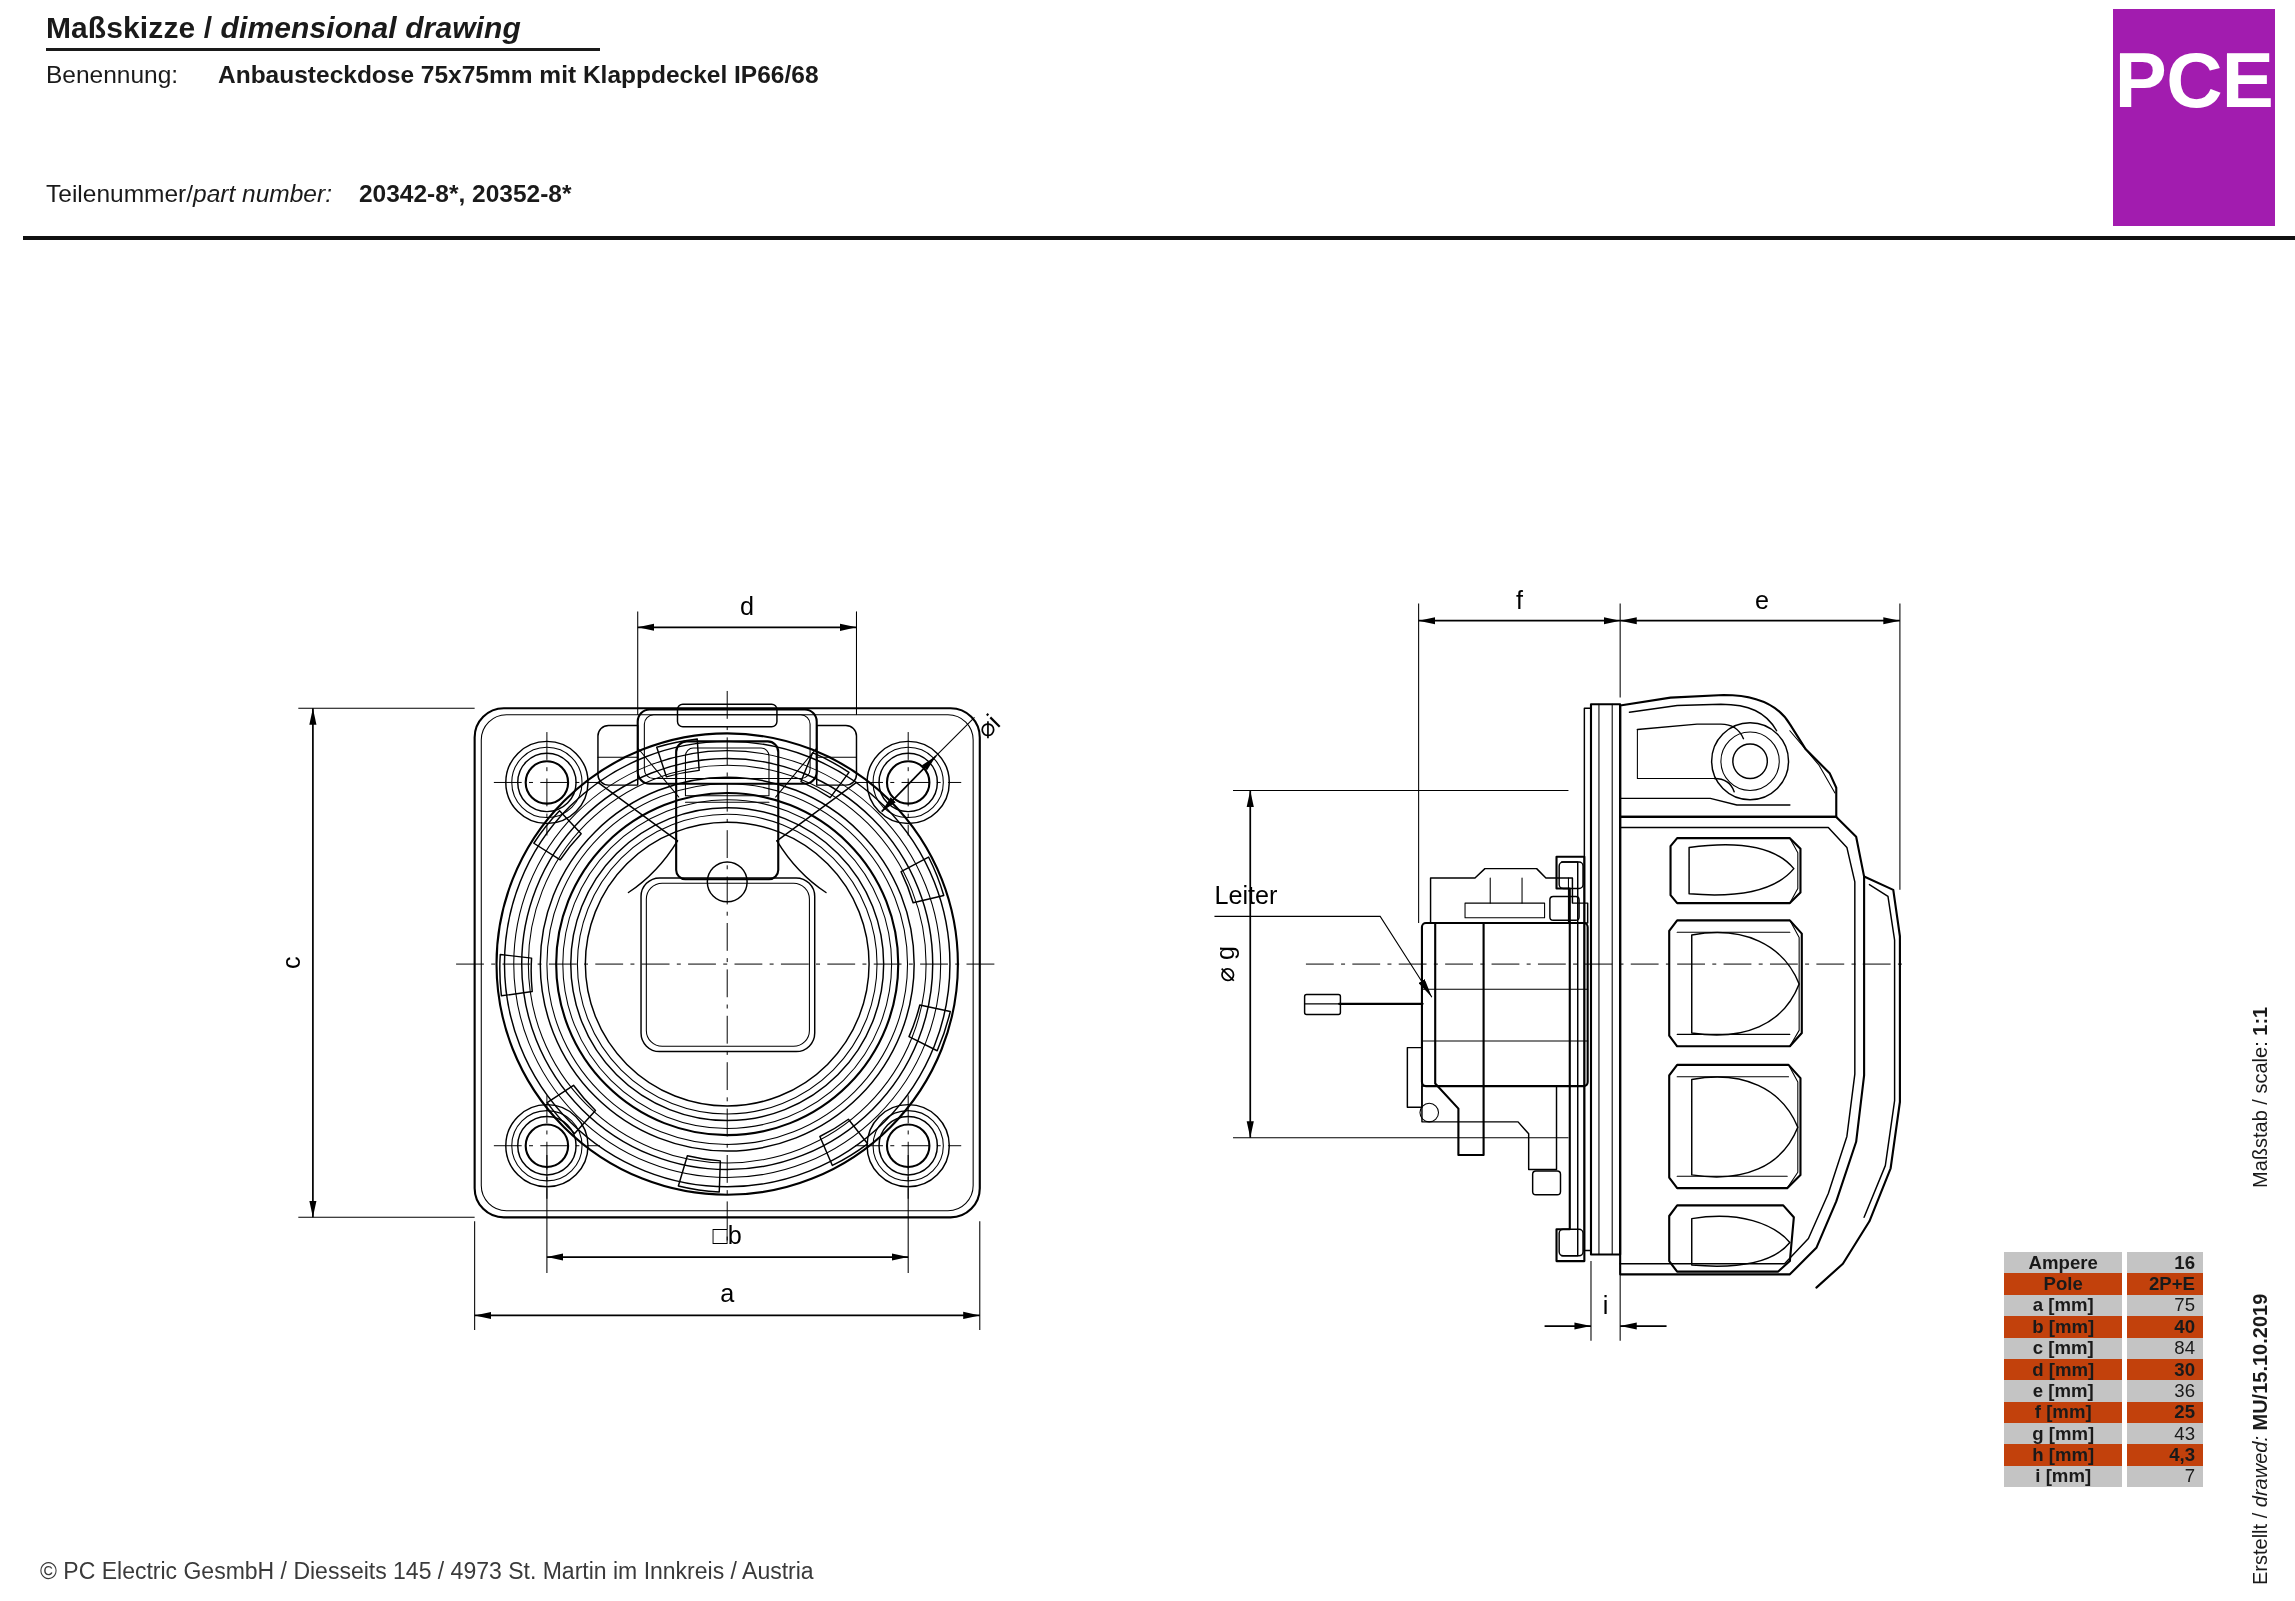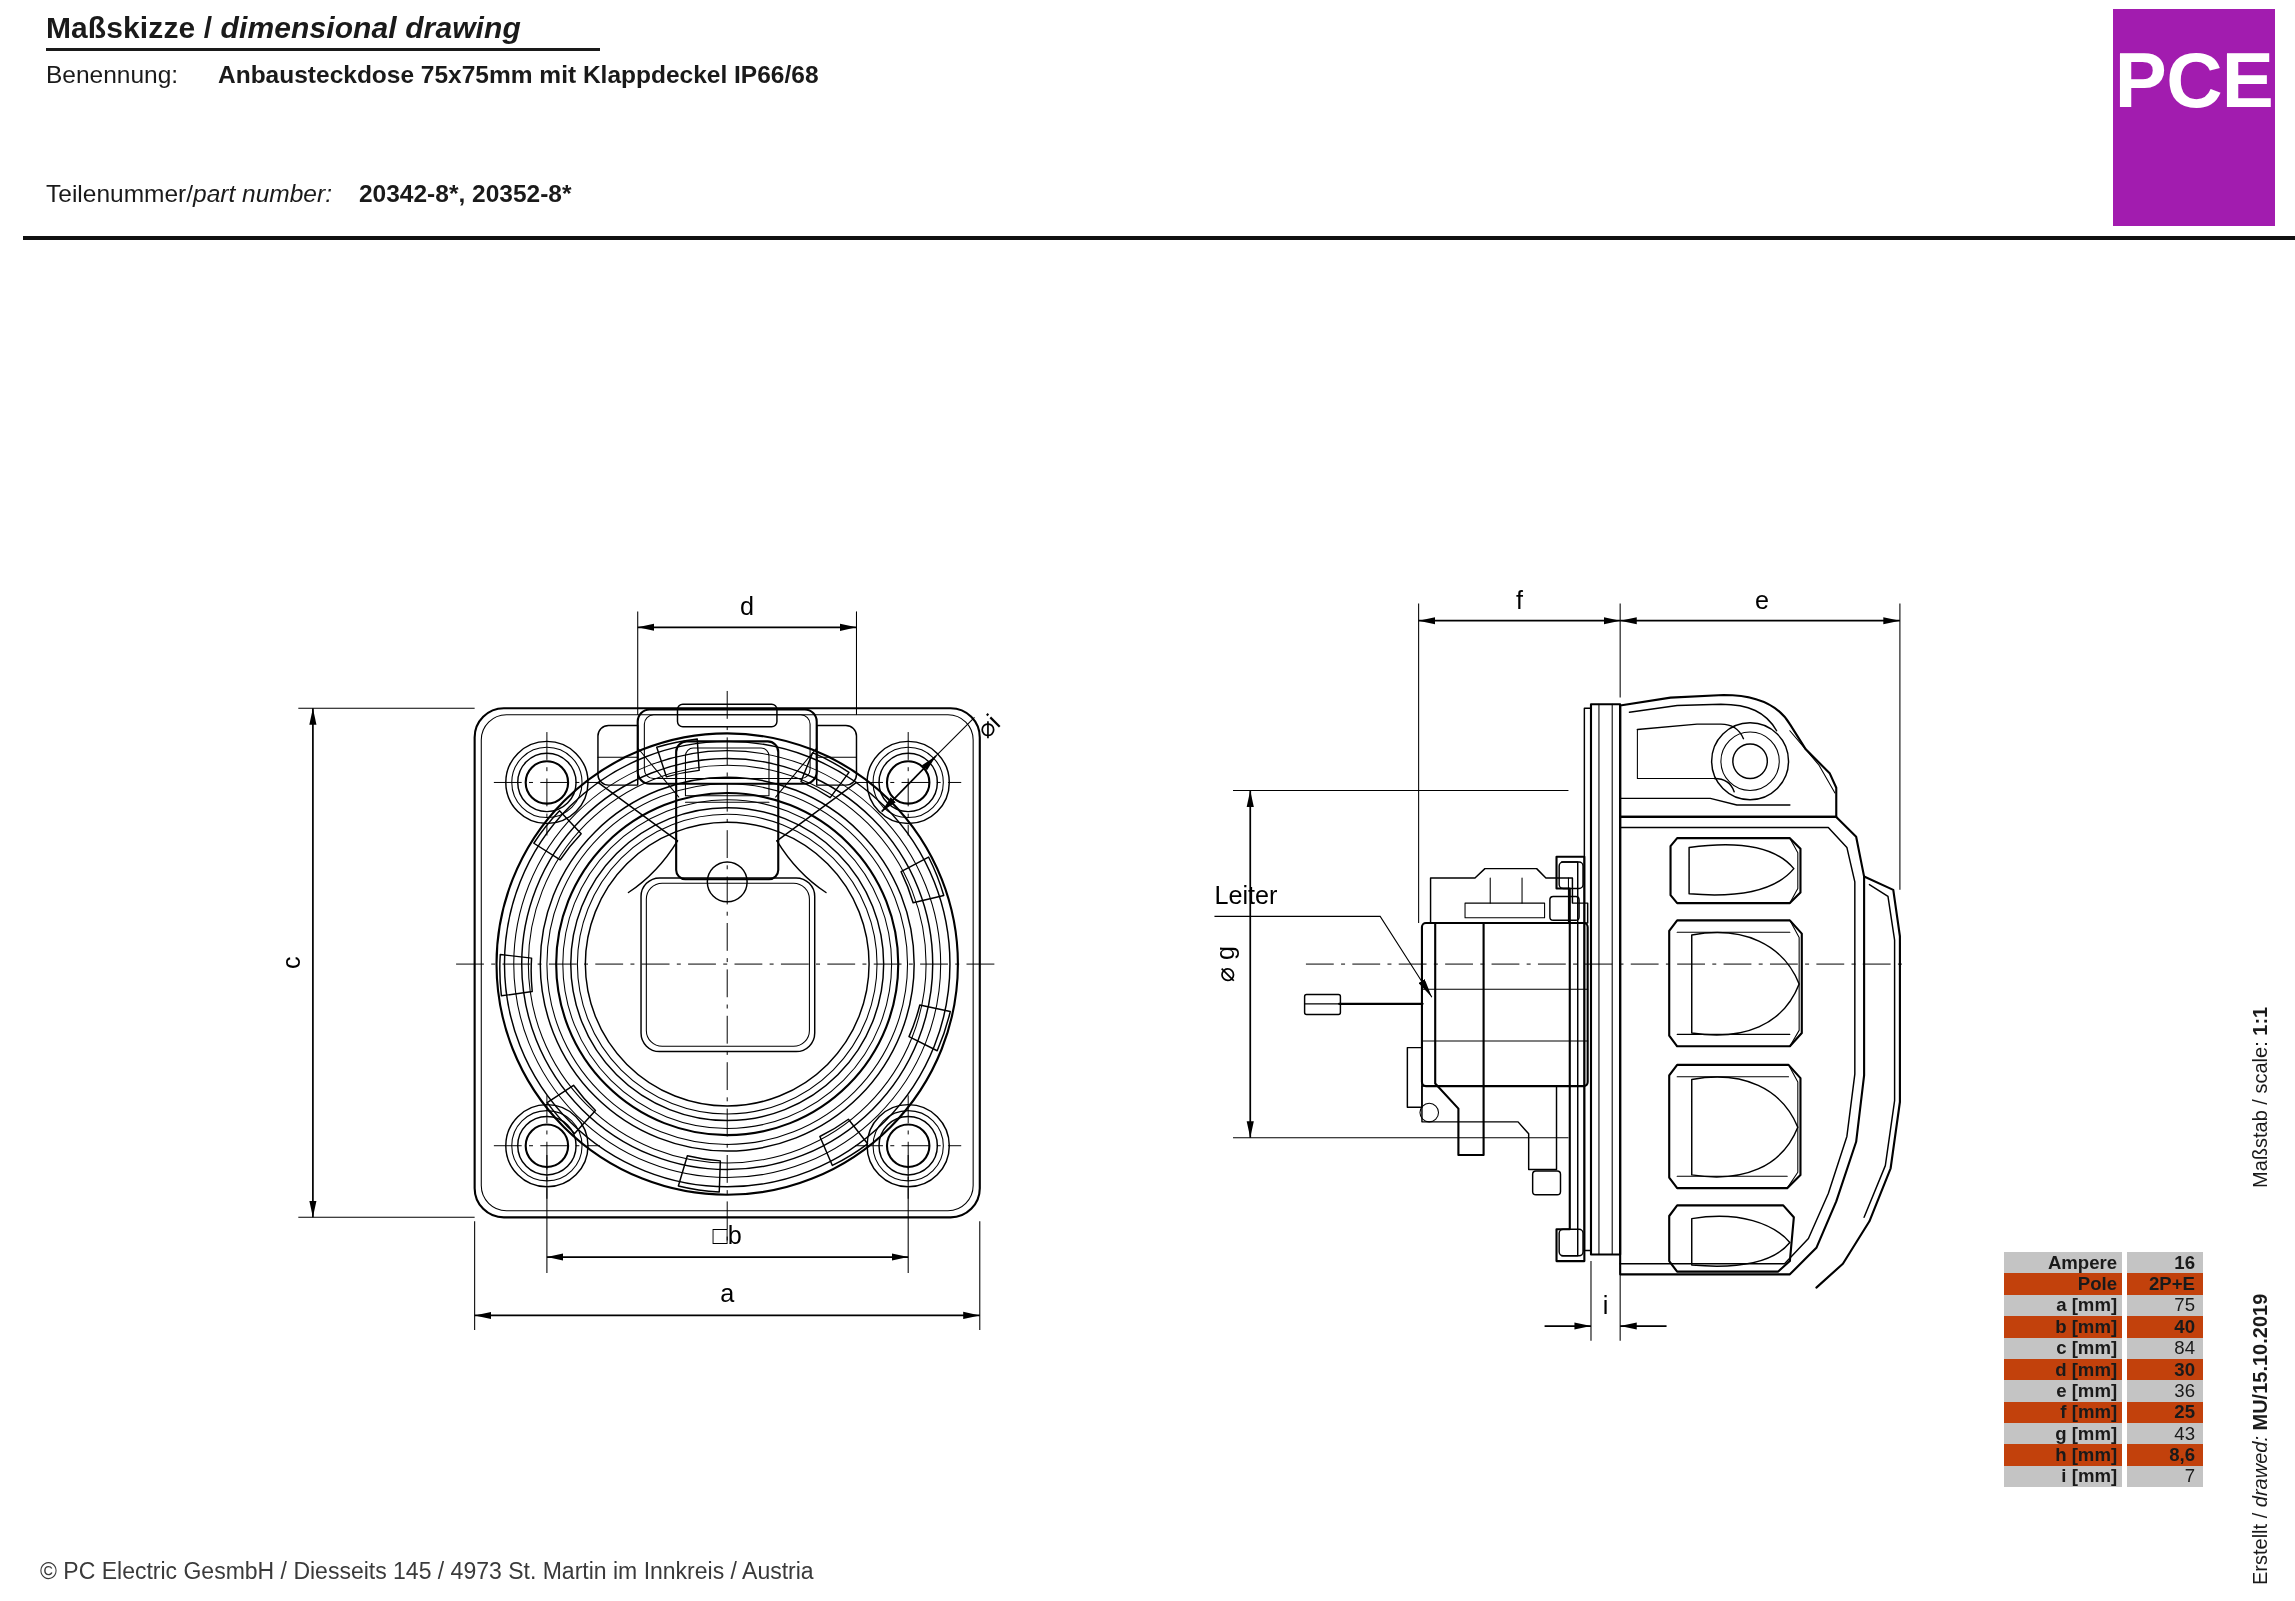--- a/index.html
+++ b/index.html
@@ -47,21 +47,21 @@
   #drawing{position:absolute;left:0;top:240px;width:2295px;height:1187px;}
   #drawing svg{display:block;}
 
   
   #spec-table{position:absolute;left:2004px;top:1252px;width:199px;}
   #spec-table table{border-collapse:collapse;width:199px;}
   #spec-table td{
     font-size:18.6px;font-family:"Liberation Sans",sans-serif;
     padding:0.7px 5.3px;height:20px;line-height:20px;
   }
-  #spec-table td.k{width:123px;text-align:right;font-weight:bold;}
+  #spec-table td.k{width:123px;text-align:center;font-weight:bold;}
   #spec-table td.v{width:69px;text-align:right;padding-right:8px;}
   #spec-table tr.odd td{background:#c4c4c4;}
   #spec-table tr.even td{background:#c2410c;}
   #spec-table td.sep{background:#ffffff !important;width:6.6px;padding:0;}
   #spec-table td.v.b{font-weight:bold;}
 
   
   .vtext{
     position:absolute;font-size:20px;white-space:nowrap;
     transform-origin:0 0;transform:rotate(-90deg);
@@ -449,21 +449,21 @@
           <td class="v b">25</td>
         </tr>
       <tr class="odd">
           <td class="k">g [mm]</td>
           <td class="sep"></td>
           <td class="v">43</td>
         </tr>
       <tr class="even">
           <td class="k">h [mm]</td>
           <td class="sep"></td>
-          <td class="v b">8,6</td>
+          <td class="v b">4,3</td>
         </tr>
       <tr class="odd">
           <td class="k">i [mm]</td>
           <td class="sep"></td>
           <td class="v">7</td>
         </tr>
     </tbody>
   </table>
 </div>
 

